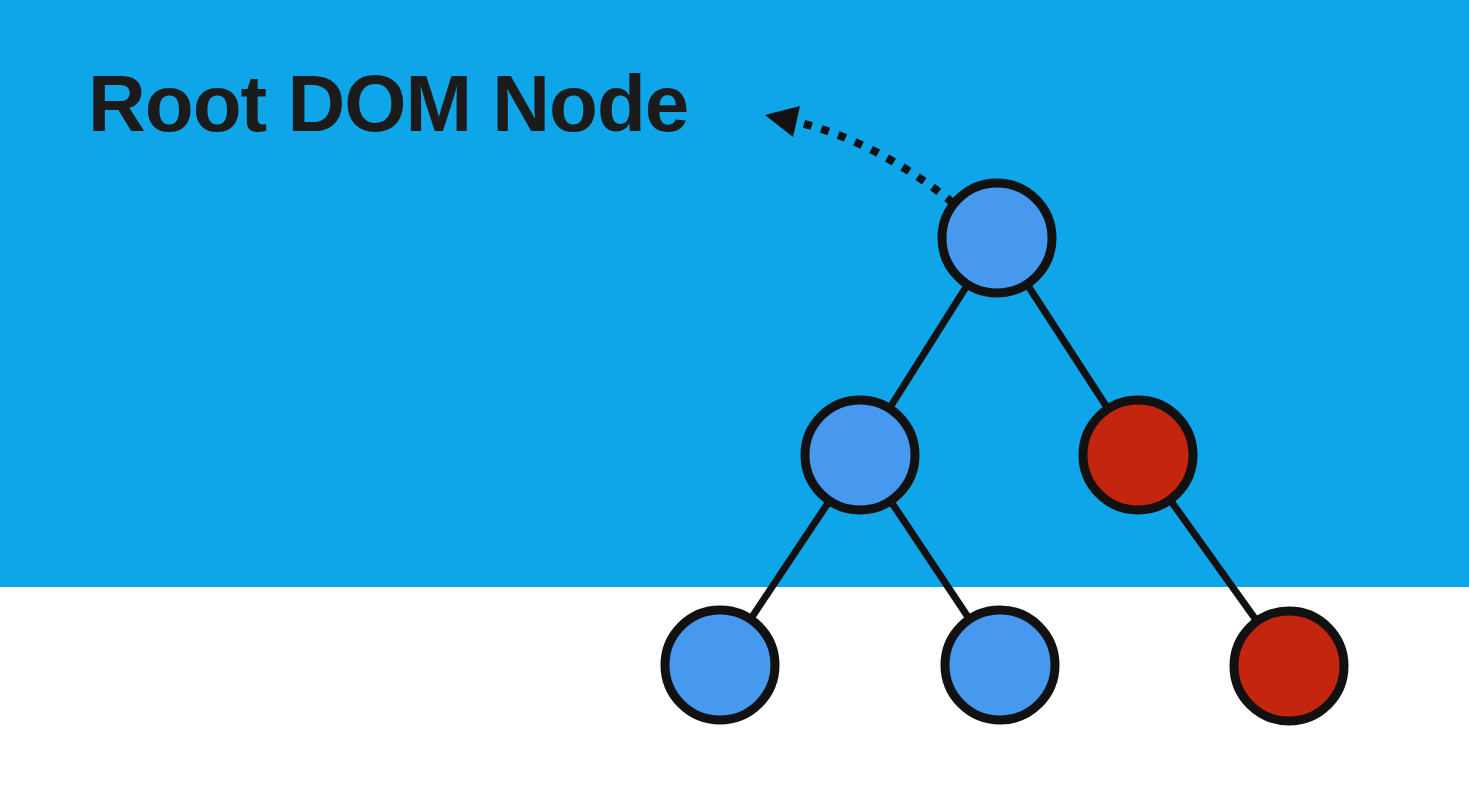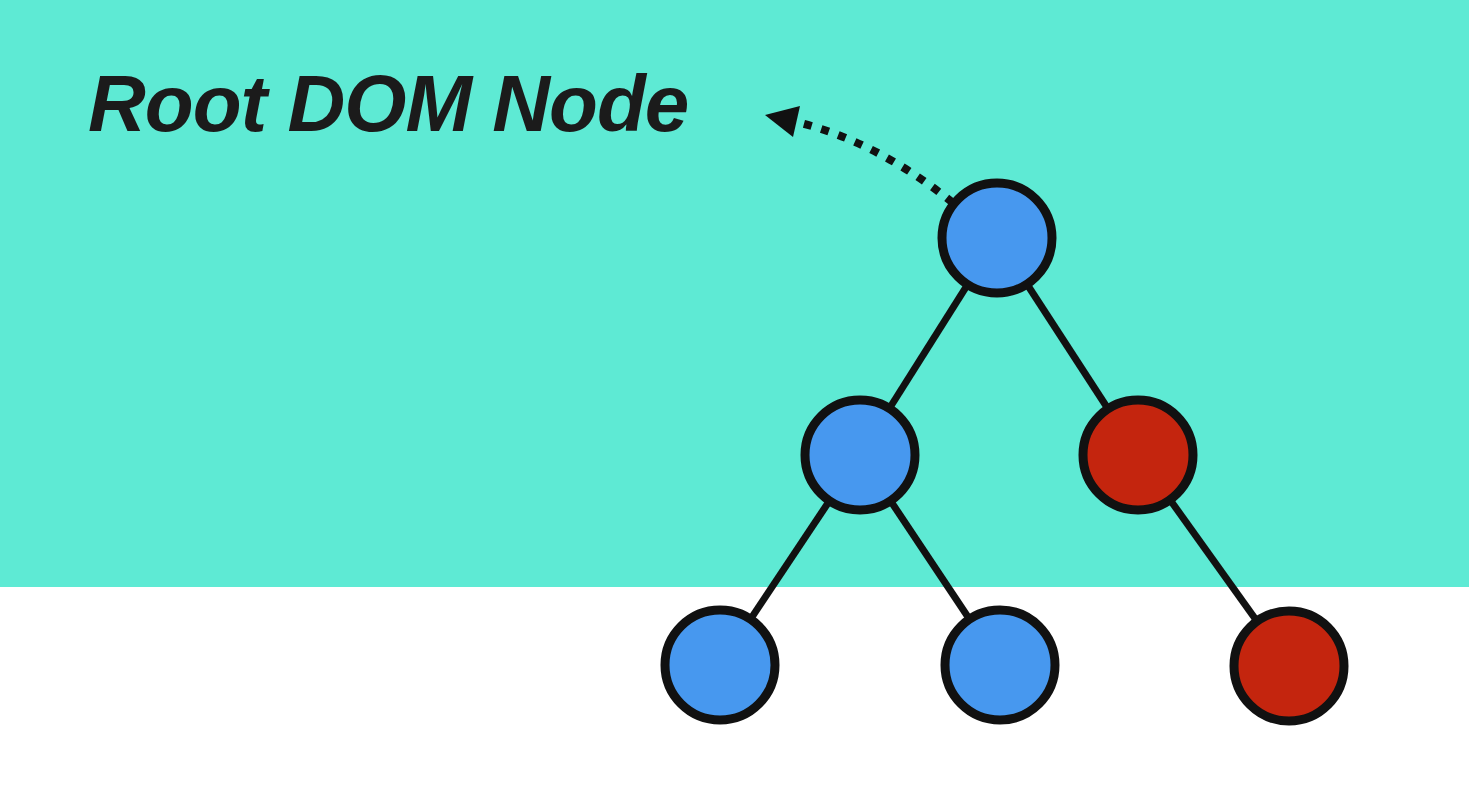--- a/index.html
+++ b/index.html
@@ -7,22 +7,21 @@
     padding: 0;
     width: 1469px;
     height: 791px;
     overflow: hidden;
     font-family: "Liberation Sans", sans-serif;
   }
   .stage {
     position: relative;
     width: 1469px;
     height: 587px;
-    background: #5eead4;
-    font-style: italic;
+    background: #0ea5e9;
   }
   .diagram-label {
     position: absolute;
     left: 88px;
     top: 58px;
     font-size: 80px;
     font-weight: 700;
     letter-spacing: -1px;
     color: #1b1b1b;
     white-space: nowrap;

